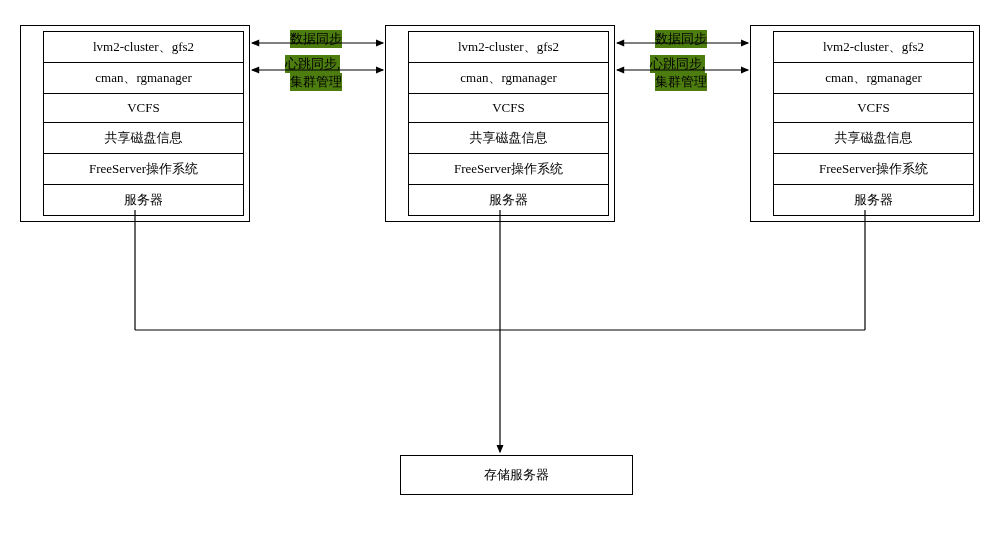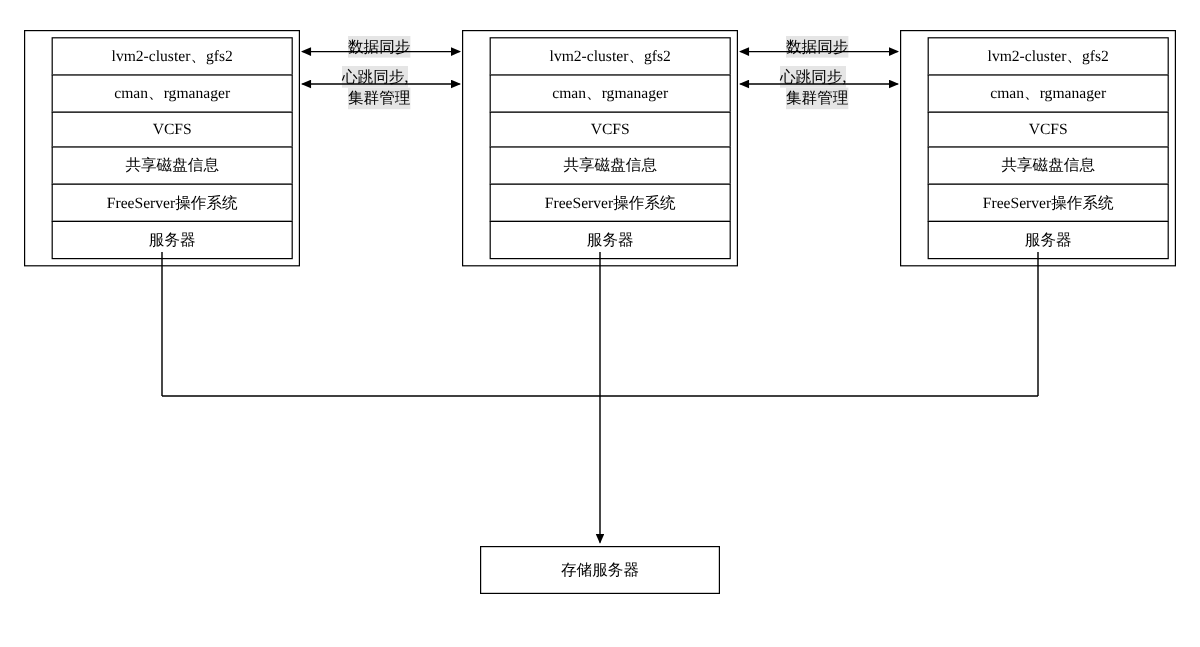--- a/index.html
+++ b/index.html
@@ -32,21 +32,21 @@
       margin-left: 17px;
     }
     .inner-row:last-child {
       margin-bottom: 0;
     }
     .label {
       position: absolute;
       font-size: 13px;
       text-align: left;
       white-space: nowrap;
-      background: #e5e5e5;
+      background: #4d7c0f;
     }
     .storage-box {
       position: absolute;
       border: 1.5px solid #000;
       text-align: center;
       padding: 10px 0;
       background: #fff;
     }
     svg {
       position: absolute;
@@ -86,21 +86,21 @@
 </div>
 
 <div class="label" style="left:290px; top:30px;">数据同步</div>
 <div class="label" style="left:285px; top:55px;">心跳同步,</div>
 <div class="label" style="left:290px; top:73px;">集群管理</div>
 
 <div class="label" style="left:655px; top:30px;">数据同步</div>
 <div class="label" style="left:650px; top:55px;">心跳同步,</div>
 <div class="label" style="left:655px; top:73px;">集群管理</div>
 
-<div class="storage-box" style="left:400px; top:455px; width:200px;">
+<div class="storage-box" style="left:400px; top:455px; width:233px;">
   <span>存储服务器</span>
 </div>
 
 <svg width="1000" height="539">
   <defs>
     <marker id="arr" markerWidth="8" markerHeight="8" refX="6" refY="3" orient="auto">
       <path d="M0,0 L7,3 L0,6 Z" fill="#000"></path>
     </marker>
     <marker id="arrs" markerWidth="8" markerHeight="8" refX="1" refY="3" orient="auto">
       <path d="M7,0 L0,3 L7,6 Z" fill="#000"></path>

